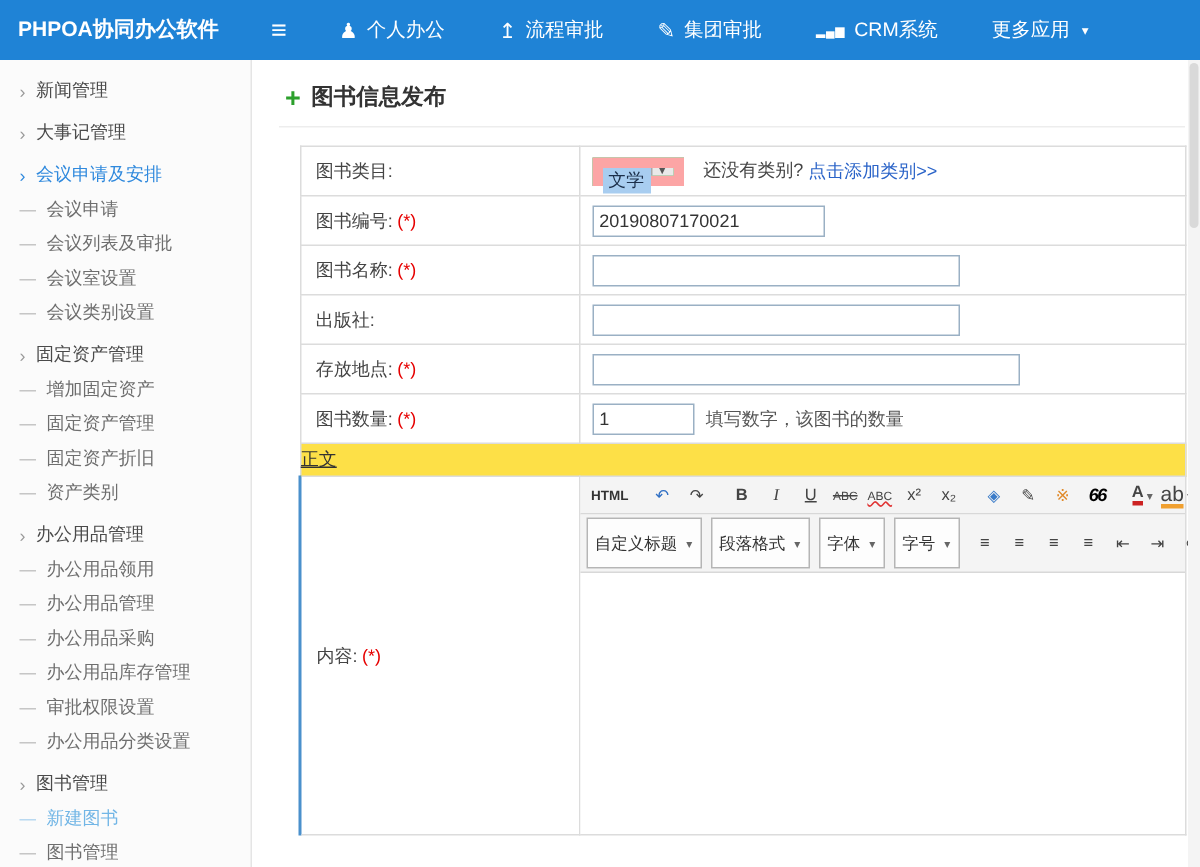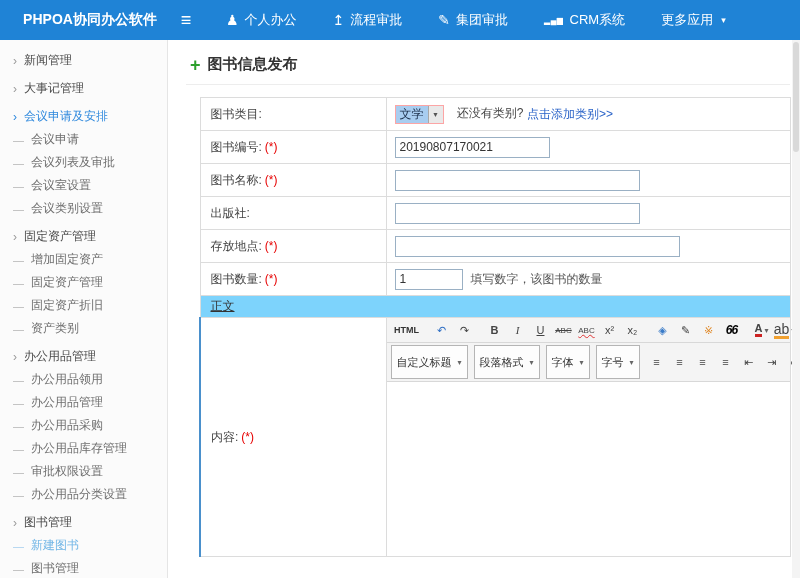--- a/index.html
+++ b/index.html
@@ -1,21 +1,21 @@
 <!DOCTYPE html>
 <html><head>
 <meta charset="utf-8">
 <style>
   * { margin:0; padding:0; box-sizing:border-box; }
   html,body { width:800px; height:578px; overflow:hidden; }
   body { font-family:"Liberation Sans","DejaVu Sans",sans-serif; background:#fff; color:#333; position:relative; }
 
   
   .topbar { height:40px; background:#1f83d6; display:flex; align-items:center; color:#fff; }
-  .logo { font-size:14px; font-weight:bold; padding-left:12px; width:168px; white-space:nowrap;text-align:center; }
+  .logo { font-size:14px; font-weight:bold; padding-left:12px; width:168px; white-space:nowrap; }
   .hamburger { font-size:18px; width:36px; text-align:center; cursor:pointer; }
   .topnav { display:flex; align-items:center; margin-left:22px; gap:36px; font-size:13px; }
   .navitem { display:flex; align-items:center; gap:6px; cursor:pointer; color:#fff; text-decoration:none; white-space:nowrap; }
   .nicon { font-size:14px; }
   .nicon.bars { font-size:8px; letter-spacing:.5px; }
   .ncaret { font-size:9px; margin-left:2px; }
 
   
   .frame { display:flex; height:538px; }
 
@@ -37,29 +37,29 @@
   .pagetitle { font-size:15px; font-weight:bold; color:#333; }
 
   
   .form { border-collapse:collapse; table-layout:fixed; width:592px; margin:12px 0 0 13px; font-size:12px; }
   .form td { border:1px solid #dcdcdc; }
   .frow { height:33px; }
   .lbl { padding-left:10px; color:#444; background:#fff; }
   .fld { padding:5px 8px; }
   .req { color:#e60000; margin-left:3px; }
   .section-row { height:22px; }
-  .section-td { background:#7dd3fc; padding-left:10px; color:#333;text-decoration:underline; }
+  .section-td { background:#fde047; color:#333;text-decoration:underline; }
   .content-row { height:239px; }
   .content-row .lbl { border-left:2px solid #4a90cc; }
   .fld-editor { padding:0 !important; vertical-align:top; }
 
   .txt { height:21px; border:1px solid #9ab0c4; font-size:12px; padding:0 4px; color:#333; font-family:inherit; background:#fff; }
   .w155{width:155px} .w245{width:245px} .w78{width:78px} .w285{width:285px} .w68{width:68px}
 
-  .cat-select { display:inline-flex; align-items:flex-start; border:1px solid #fca5a5; background:#22c55e; height:19px; cursor:pointer; vertical-align:middle; }
+  .cat-select { display:inline-flex; align-items:flex-start; border:7px solid #fca5a5; background:#22c55e; height:19px; cursor:pointer; vertical-align:middle; }
   .cat-val { background:#a8cdf0; color:#1c2f4a; padding:0 4px; font-size:12px; line-height:17px; }
   .cat-arrow { width:15px; text-align:center; font-size:7px; color:#555; background:#e9e9e9; border-left:1px solid #a8a8a8; align-self:stretch; display:flex; align-items:center; justify-content:center; }
   .hint { color:#444; margin-left:10px; }
   .link { color:#2a63c8; cursor:pointer; text-decoration:none; }
   .qty-hint { color:#555; margin-left:8px; }
 
   
   .editor { display:flex; flex-direction:column; height:238px; }
   .toolbar { display:flex; align-items:center; padding:2px 4px; background:#f4f4f4; border-bottom:1px solid #d8d8d8; gap:1px; flex-wrap:nowrap; }
   .tbtn { min-width:22px; height:20px; display:inline-flex; align-items:center; justify-content:center; font-size:11px; color:#444; border:1px solid transparent; border-radius:2px; cursor:pointer; }

